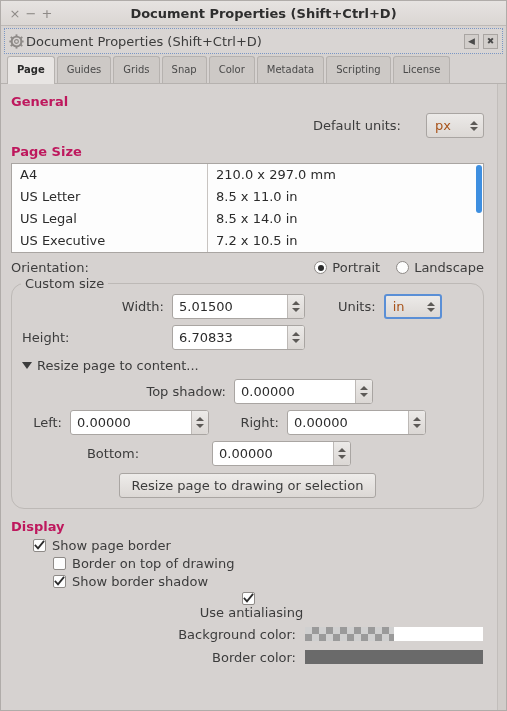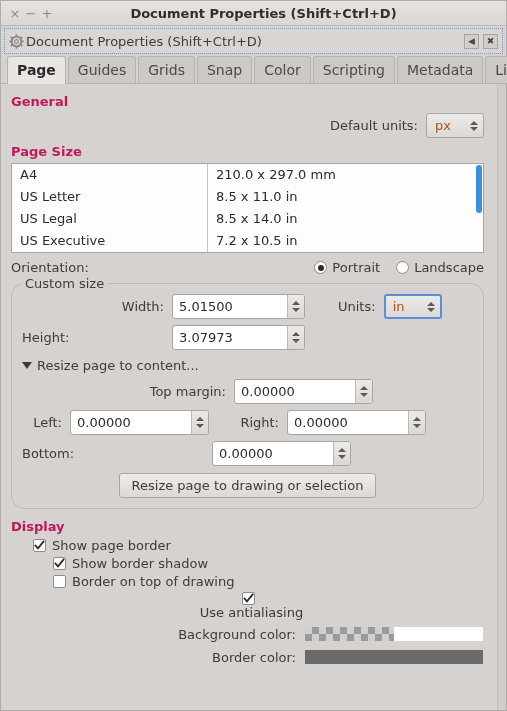--- a/index.html
+++ b/index.html
@@ -85,21 +85,21 @@
     display: flex;
     align-items: flex-end;
     padding: 2px 4px 0 6px;
     background: #d6d2d0;
     border-bottom: 1px solid #b6b2af;
     position: relative; z-index: 1;
   }
   .tab {
     padding: 5px 9px 5px 9px;
     margin-right: 2px;
-    font-size: 14px;
+    font-size: 10px;
     color: #4a4a4a;
     background: #cdc9c6;
     border: 1px solid #b6b2af;
     border-bottom: none;
     border-radius: 3px 3px 0 0;
     line-height: 16px;
     cursor: default;
     white-space: nowrap;
   }
   .tab.active {
@@ -341,35 +341,35 @@
     <div class="hdr-btn">◀</div>
     <div class="hdr-btn">✖</div>
   </div>
 
   <div id="tabstrip">
     <div class="tab active">Page</div>
     <div class="tab">Guides</div>
     <div class="tab">Grids</div>
     <div class="tab">Snap</div>
     <div class="tab">Color</div>
+    <div class="tab">Metadata</div>
     <div class="tab">Scripting</div>
-    <div class="tab">Metadata</div>
     <div class="tab">License</div>
   </div>
 
   <div id="content">
 
     <div id="panel-scroll"></div>
 
     <div style="padding-right:12px;">
 
       <div class="section-title">General</div>
       <div class="row" style="justify-content:flex-end; margin:4px 0 6px 0;">
         <span class="label">Default units:</span>
-        <span class="combo" style="margin-left:8px; width:58px;justify-content:center;">
+        <span class="combo" style="margin-left:25px; width:58px;justify-content:center;">
           <span class="cval">px</span>
           <span class="spin-arrows">
               <i class="up"></i>
               <i class="dn"></i>
             </span>
         </span>
       </div>
 
       <div class="section-title">Page Size</div>
       <div id="pagesize-list">
@@ -423,35 +423,35 @@
             <span class="spin-arrows">
                 <i class="up"></i>
                 <i class="dn"></i>
               </span>
           </span>
         </div>
 
         <div class="row" style="margin-top:6px;">
           <span class="label" style="width:150px; text-align:left; padding-right:8px;">Height:</span>
           <span class="entry" style="width:133px;">
-            <span class="etext">3.07973</span>
+            <span class="etext">6.70833</span>
             <span class="ebtns">
                 <i class="up"></i>
                 <i class="dn"></i>
               </span>
           </span>
         </div>
 
         <div class="expander">
           <i class="tri"></i>
           <span class="label">Resize page to content...</span>
         </div>
 
         <div class="row" style="margin-top:6px;">
-          <span class="label" style="width:212px; text-align:right; padding-right:8px;">Top margin:</span>
+          <span class="label" style="width:212px; text-align:right; padding-right:8px;">Top shadow:</span>
           <span class="entry" style="width:139px;">
             <span class="etext">0.00000</span>
             <span class="ebtns">
                 <i class="up"></i>
                 <i class="dn"></i>
               </span>
           </span>
         </div>
 
         <div class="row" style="margin-top:6px;">
@@ -467,21 +467,21 @@
           <span class="entry" style="width:139px;">
             <span class="etext">0.00000</span>
             <span class="ebtns">
                 <i class="up"></i>
                 <i class="dn"></i>
               </span>
           </span>
         </div>
 
         <div class="row" style="margin-top:6px;">
-          <span class="label" style="width:190px; text-align:left; padding-right:8px;">Bottom:</span>
+          <span class="label" style="width:190px; text-align:center; padding-right:8px;">Bottom:</span>
           <span class="entry" style="width:139px;">
             <span class="etext">0.00000</span>
             <span class="ebtns">
                 <i class="up"></i>
                 <i class="dn"></i>
               </span>
           </span>
         </div>
 
         <div class="row" style="margin-top:7px; justify-content:center;">
@@ -494,31 +494,31 @@
       <div class="cbrow" style="margin-left:22px;">
         <span class="cbox">
           <svg width="11" height="11" viewBox="0 0 11 11">
               <path d="M1.5 5.6 L4 8.4 L9.5 1.6" stroke="#2b2b2b" stroke-width="1.8" fill="none" stroke-linecap="square"></path>
             </svg>
         </span>
         <span class="label">Show page border</span>
       </div>
 
       <div class="cbrow" style="margin-left:42px;">
+        <span class="cbox"></span>
+        <span class="label">Border on top of drawing</span>
+      </div>
+
+      <div class="cbrow" style="margin-left:42px;">
         <span class="cbox">
           <svg width="11" height="11" viewBox="0 0 11 11">
               <path d="M1.5 5.6 L4 8.4 L9.5 1.6" stroke="#2b2b2b" stroke-width="1.8" fill="none" stroke-linecap="square"></path>
             </svg>
         </span>
         <span class="label">Show border shadow</span>
-      </div>
-
-      <div class="cbrow" style="margin-left:42px;">
-        <span class="cbox"></span>
-        <span class="label">Border on top of drawing</span>
       </div>
 
       <div class="cbrow" style="margin-left:8px;flex-direction:column;">
         <span class="cbox">
           <svg width="11" height="11" viewBox="0 0 11 11">
               <path d="M1.5 5.6 L4 8.4 L9.5 1.6" stroke="#2b2b2b" stroke-width="1.8" fill="none" stroke-linecap="square"></path>
             </svg>
         </span>
         <span class="label">Use antialiasing</span>
       </div>

